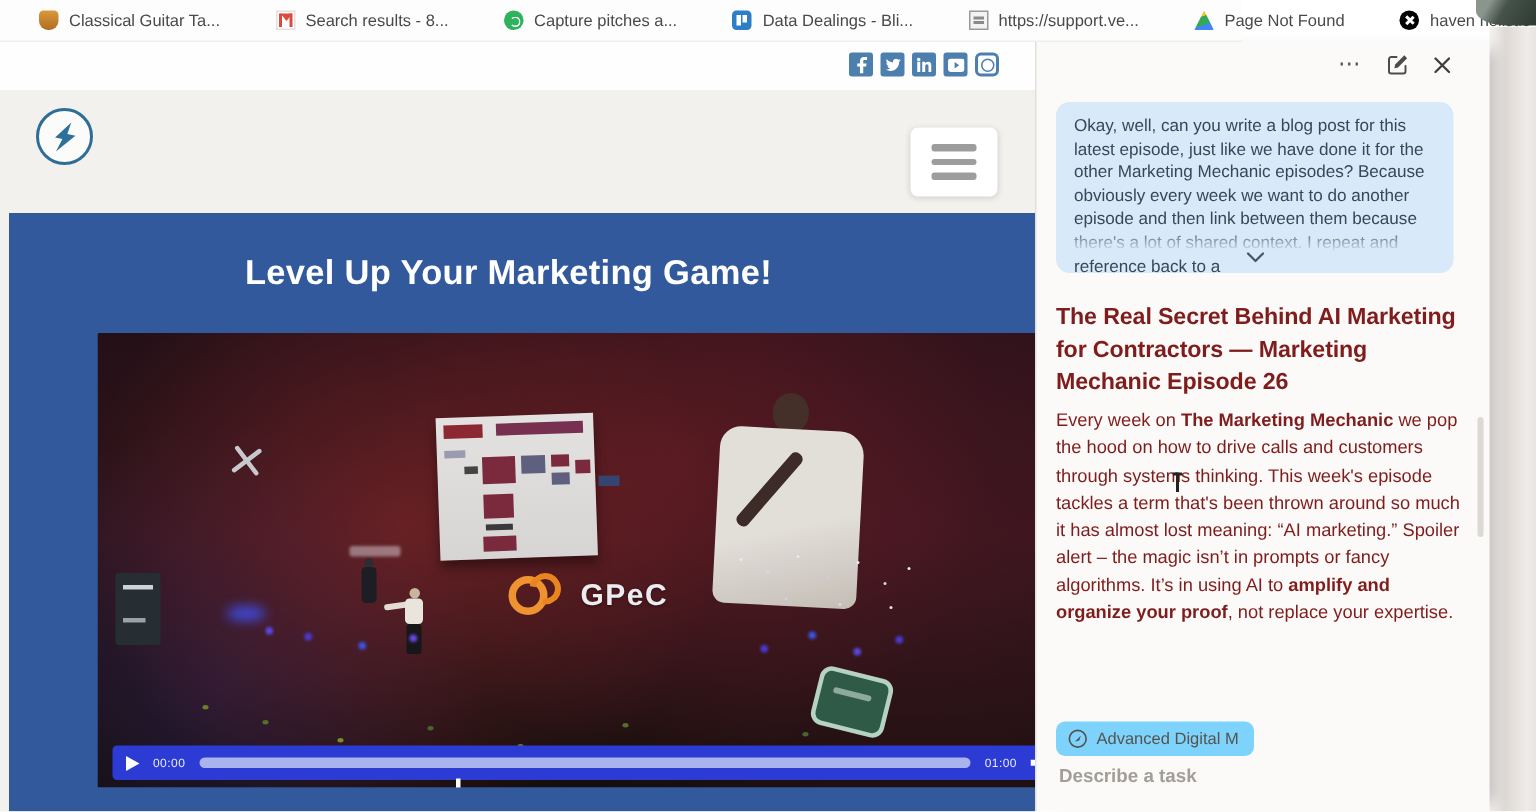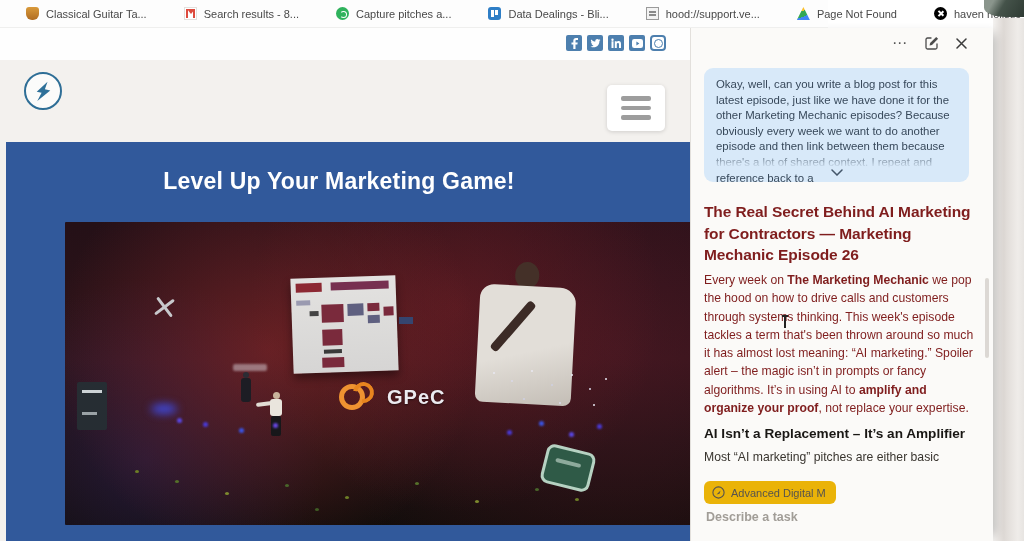--- a/index.html
+++ b/index.html
@@ -151,21 +151,21 @@
 
   .article-title { position:absolute; left:13px; top:173px; width:276px; font-size:15.5px; font-weight:700;
                    line-height:21.5px; color:#7f1d1d; letter-spacing:-.1px; }
   .article-body { position:absolute; left:13px; top:243px; width:270px; font-size:12.2px; line-height:18.3px; color:#7f1d1d; }
   .text-cursor { position:absolute; left:93px; top:288px; width:1.6px; height:12px; background:#222; }
   .text-cursor::before { content:''; position:absolute; left:-2px; top:-1px; width:6px; height:1.6px; background:#222; }
   .article-subhead { position:absolute; left:13px; top:398px; width:280px; font-size:13.6px; font-weight:700; color:#191714; }
   .article-subtext { position:absolute; left:13px; top:422px; width:280px; font-size:12.2px; color:#39352f; }
 
   .skill-chip { position:absolute; left:13px; top:453px; height:23px; display:inline-flex; align-items:center; gap:6px;
-                background:#eab308; border-radius:6px; padding:0 10px 0 8px; }
+                background:#7dd3fc; border-radius:6px; padding:0 10px 0 8px; }
   .skill-chip-label { font-size:11px; color:#56534e; }
   .task-input { position:absolute; left:15px; top:482px; width:260px; border:none; outline:none; background:transparent;
                 font-size:12.5px; color:#737373; font-family:"Liberation Sans","DejaVu Sans",sans-serif;font-weight:bold; }
   .task-input::placeholder { color:#a19d97; }
 </style>
 </head>
 <body>
 
 <div class="screen">
 
@@ -183,21 +183,21 @@
     <div class="bookmark">
       <span class="fav fav-evernote"></span>
       <span class="bk-label">Capture pitches a...</span>
     </div>
     <div class="bookmark">
       <span class="fav fav-data"></span>
       <span class="bk-label">Data Dealings - Bli...</span>
     </div>
     <div class="bookmark">
       <span class="fav fav-doc"></span>
-      <span class="bk-label">hood://support.ve...</span>
+      <span class="bk-label">https://support.ve...</span>
     </div>
     <div class="bookmark">
       <span class="fav fav-drive"></span>
       <span class="bk-label">Page Not Found</span>
     </div>
     <div class="bookmark">
       <span class="fav fav-x"></span>
       <span class="bk-label">haven holistic heal...</span>
     </div>
 
@@ -285,20 +285,38 @@
             <span class="sp-torso"></span>
             <span class="sp-legs"></span>
         </div>
         <div class="second-person"></div>
         <div class="equip-box"></div>
         <div class="green-sign"></div>
         <div class="stage-dots"></div>
         <div class="floor-speckles"></div>
         <div class="blue-glow"></div>
 
+        <div class="controls">
+          <span class="play-btn"></span>
+          <span class="time">00:00</span>
+          <span class="track"></span>
+          <span class="time">01:00</span>
+          <span class="vol-icon">
+            <svg width="13" height="11" viewBox="0 0 13 11">
+                <path d="M0 3.5v4h3l3.5 3V.5L3 3.5z" fill="#fff"></path>
+                <path d="M8.5 2.5c1.6 1.2 1.6 4.8 0 6M10.5 1c2.4 1.8 2.4 7.2 0 9" stroke="#fff" stroke-width="1.3" fill="none"></path>
+              </svg>
+          </span>
+          <span class="fs-icon">
+            <svg width="11" height="11" viewBox="0 0 11 11">
+                <path d="M0 3.5V0h3.5M7.5 0H11v3.5M11 7.5V11H7.5M3.5 11H0V7.5" stroke="#fff" stroke-width="1.6" fill="none"></path>
+              </svg>
+          </span>
+          <span class="pointer-marker"></span>
+        </div>
       </div>
     </div>
   </div>
 
   <div class="panel">
     <div class="panel-header">
       <span class="ph-icon dots-icon">⋯</span>
       <span class="ph-icon">
         <svg width="14" height="14" viewBox="0 0 14 14">
             <path d="M6 2H2.5A1.5 1.5 0 001 3.5v8A1.5 1.5 0 002.5 13h8a1.5 1.5 0 001.5-1.5V8" stroke="#4c4c4c" stroke-width="1.3" fill="none" stroke-linecap="round"></path>
@@ -318,22 +336,20 @@
       <span class="bubble-chevron">
         <svg width="12" height="7" viewBox="0 0 12 7">
             <path d="M1 1l5 5 5-5" stroke="#44566a" stroke-width="1.5" fill="none" stroke-linecap="round"></path>
           </svg>
       </span>
     </div>
 
     <div class="article-title">The Real Secret Behind AI Marketing for Contractors — Marketing Mechanic Episode 26</div>
     <div class="article-body"><span>Every week on </span><span style="font-weight: 700;">The Marketing Mechanic</span><span> we pop the hood on how to drive calls and customers through systems thinking. This week's episode tackles a term that's been thrown around so much it has almost lost meaning: “AI marketing.” Spoiler alert – the magic isn’t in prompts or fancy algorithms. It’s in using AI to </span><span style="font-weight: 700;">amplify and organize your proof</span><span>, not replace your expertise.</span></div>
     <div class="text-cursor"></div>
-    <div class="article-subhead">AI Isn’t a Replacement – It’s an Amplifier</div>
-    <div class="article-subtext">Most “AI marketing” pitches are either basic</div>
 
     <div class="skill-chip">
       <svg width="13" height="13" viewBox="0 0 13 13">
           <circle cx="6.5" cy="6.5" r="5.6" stroke="#55524e" stroke-width="1.1" fill="none"></circle>
           <path d="M4.5 8.5l4-4-1 3.2z" fill="#55524e"></path>
         </svg>
       <span class="skill-chip-label">Advanced Digital M</span>
     </div>
 
     <input class="task-input" type="text" placeholder="Describe a task" style="">

